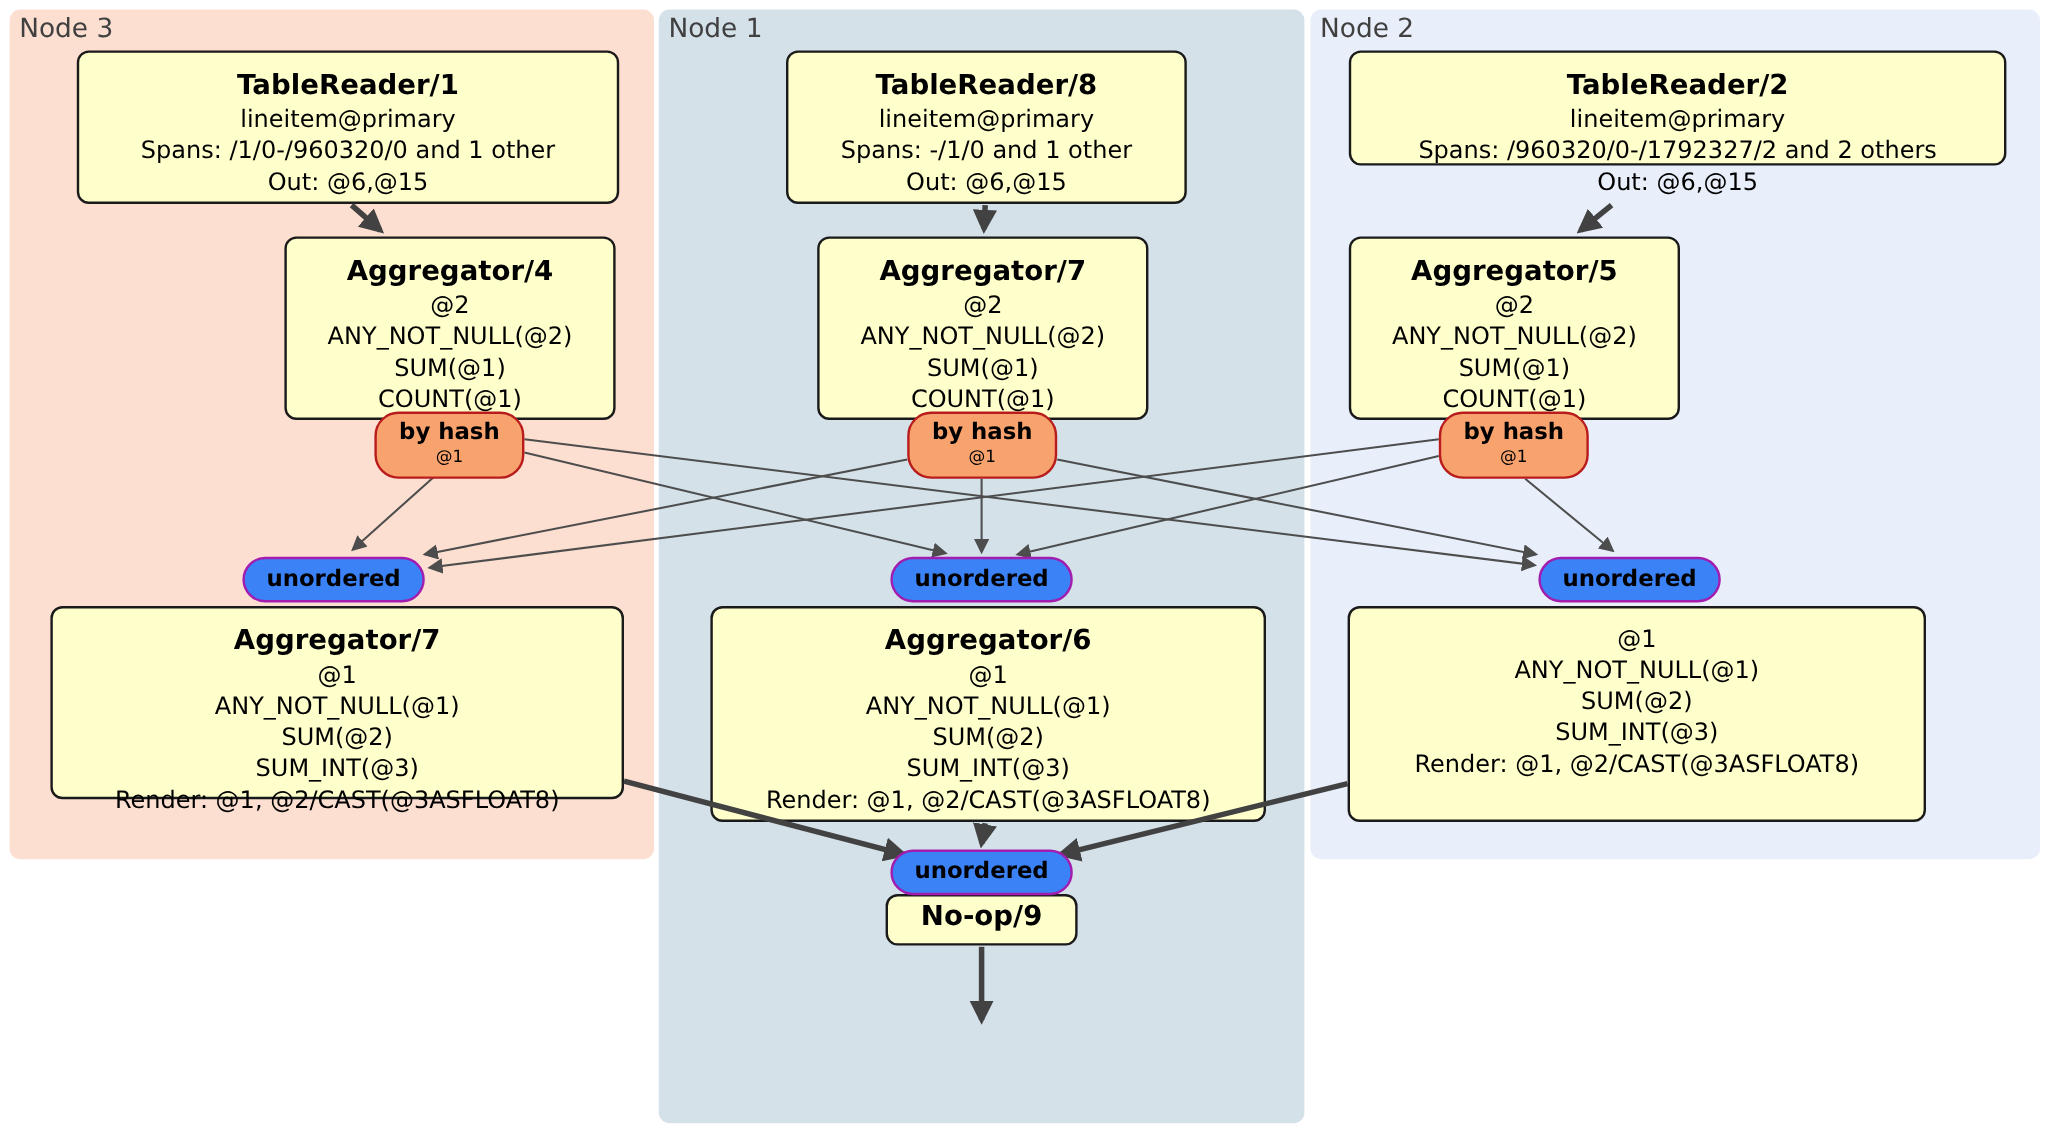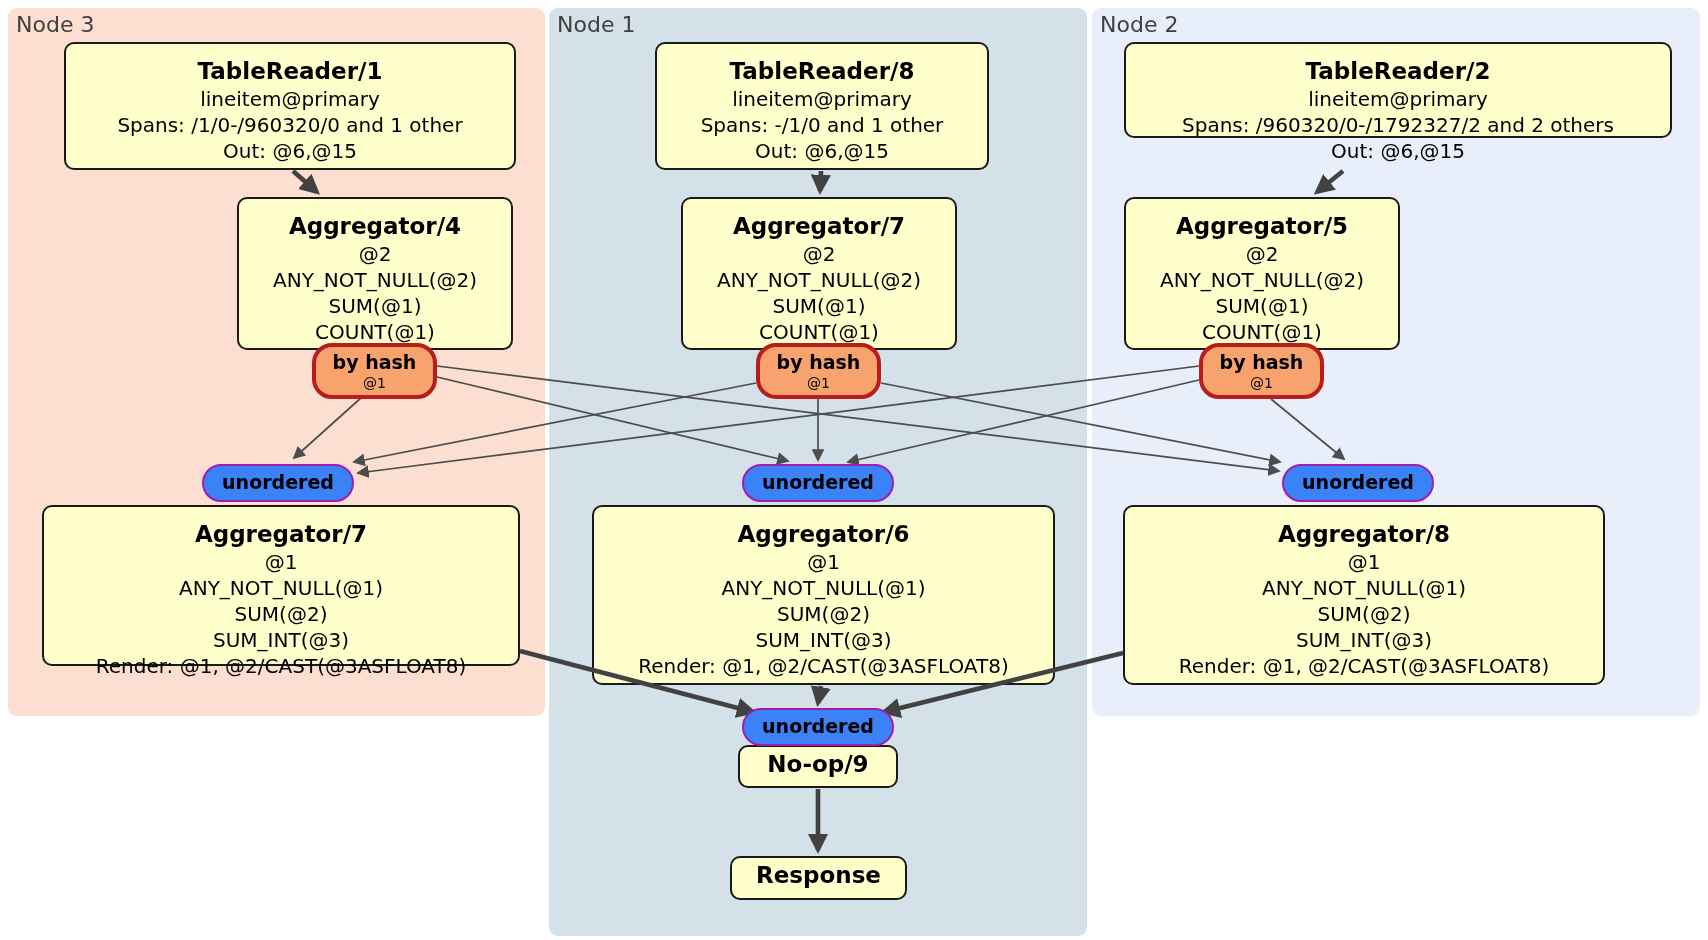--- a/index.html
+++ b/index.html
@@ -11,21 +11,21 @@
   .region-label{position:absolute;font-size:22px;color:#404040;}
   .edges{position:absolute;left:0;top:0;z-index:3;pointer-events:none;}
   .pbox{
     position:absolute;background:#ffffcc;border:2px solid #1a1a1a;border-radius:10px;
     z-index:2;text-align:center;box-sizing:border-box;padding-top:12px;
   }
   .pbox .box-title{font-size:23px;font-weight:bold;line-height:30px;}
   .pbox .box-line{font-size:20px;line-height:26px;white-space:nowrap;}
   .pbox.small{padding-top:2px;}
   .router{
-    position:absolute;background:#f8a36e;border:4px solid #b91c1c;border-radius:20px;
+    position:absolute;background:#f8a36e;border:2px solid #b91c1c;border-radius:20px;
     z-index:4;text-align:center;box-sizing:border-box;
   }
   .router .router-label{font-size:19px;font-weight:bold;line-height:24px;margin-top:3px;}
   .router .router-key{font-size:14px;line-height:18px;}
   .stream{
     position:absolute;background:#3b82f6;border:2px solid #a21caf;border-radius:19px;
     z-index:4;text-align:center;box-sizing:border-box;
     font-size:19px;font-weight:bold;line-height:33px;
   }
 </style>
@@ -99,35 +99,31 @@
   <div class="pbox" style="left:592px;top:505px;width:463px;height:180px">
     <div class="box-title">Aggregator/6</div>
     <div class="box-line">@1</div>
     <div class="box-line">ANY_NOT_NULL(@1)</div>
     <div class="box-line">SUM(@2)</div>
     <div class="box-line">SUM_INT(@3)</div>
     <div class="box-line">Render: @1, @2/CAST(@3ASFLOAT8)</div>
   </div>
 
   <div class="pbox" style="left:1123px;top:505px;width:482px;height:180px">
-    <div class="box-title">Aggregator/8</div>
     <div class="box-line">@1</div>
     <div class="box-line">ANY_NOT_NULL(@1)</div>
     <div class="box-line">SUM(@2)</div>
     <div class="box-line">SUM_INT(@3)</div>
     <div class="box-line">Render: @1, @2/CAST(@3ASFLOAT8)</div>
   </div>
 
   <div class="pbox small" style="left:738px;top:745px;width:160px;height:43px">
     <div class="box-title">No-op/9</div>
   </div>
 
-  <div class="pbox small" style="left:730px;top:856px;width:177px;height:44px">
-    <div class="box-title">Response</div>
-  </div>
 
   <div class="router" style="left:312px;top:343px;width:125px;height:56px">
     <div class="router-label">by hash</div>
     <div class="router-key">@1</div>
   </div>
   <div class="router" style="left:756px;top:343px;width:125px;height:56px">
     <div class="router-label">by hash</div>
     <div class="router-key">@1</div>
   </div>
   <div class="router" style="left:1199px;top:343px;width:125px;height:56px">

